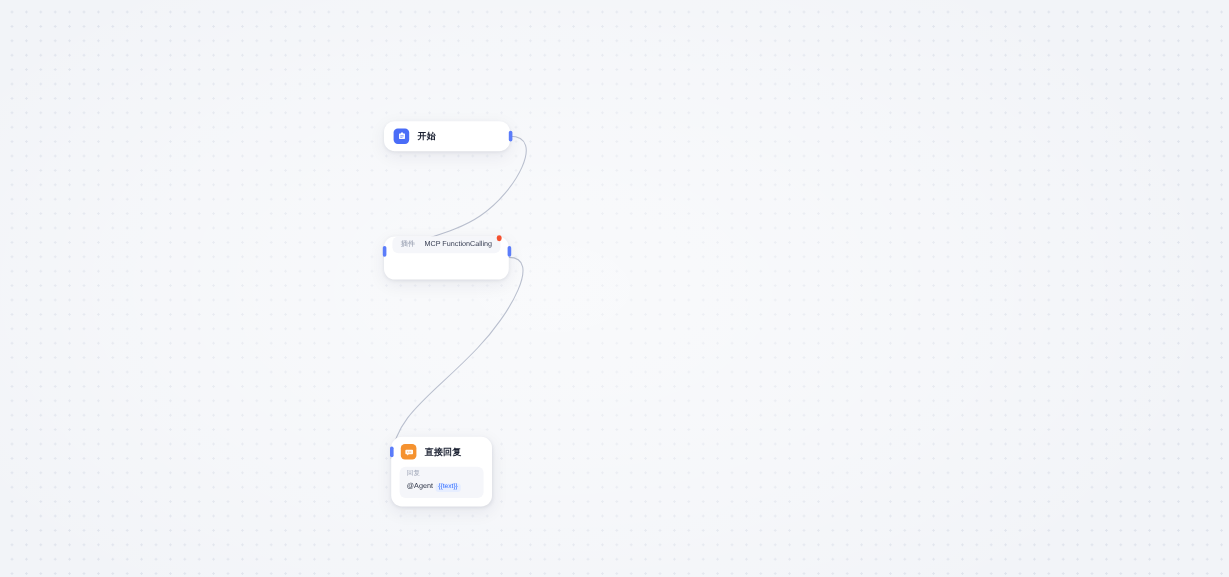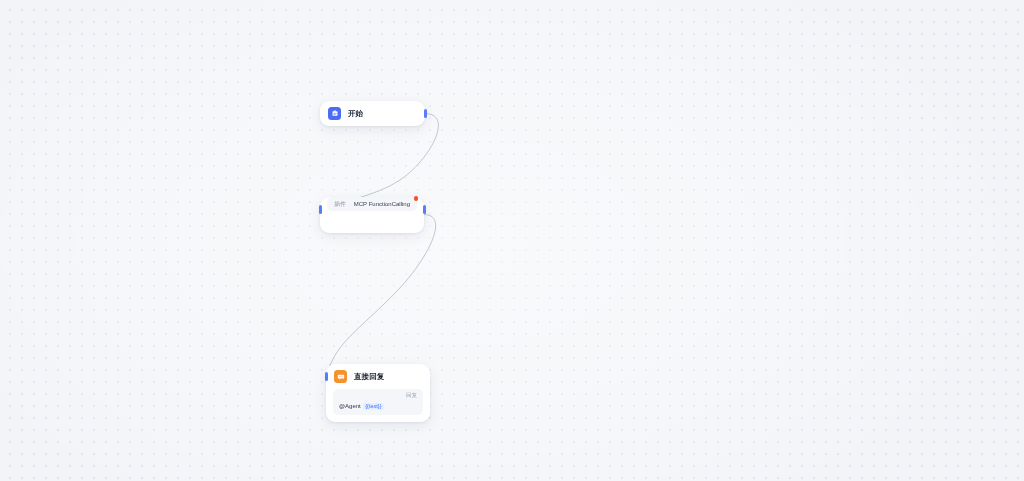--- a/index.html
+++ b/index.html
@@ -47,21 +47,20 @@
   }
 
   .node {
     position: absolute;
     background: #ffffff;
     border-radius: 9px;
     box-shadow: 0 1px 3px rgba(22,34,67,0.08),
                 0 4px 14px rgba(22,34,67,0.07);
     z-index: 3;
     box-sizing: border-box;
-    text-align: right;
   }
 
   .node-header {
     display: flex;
     align-items: center;
     gap: 7px;
     padding: 6px 9px 6px 8px;
   }
 
   .node-icon {
@@ -195,21 +194,21 @@
     <div class="handle right" style="top: 8px; background: rgb(91, 124, 250);"></div>
     <div class="node-body">
       <div class="field-row">
         <span class="field-label">插件</span>
         <span class="field-value">MCP FunctionCalling</span>
         <span class="badge-dot" style="background:#f4502f;"></span>
       </div>
     </div>
   </div>
 
-  <div class="node" id="node-reply" style="left: 326px; top: 364px; width: 104px; min-height: 43px;">
+  <div class="node" id="node-reply" style="left: 326px; top: 364px; width: 84px; min-height: 43px;">
     <div class="handle left" style="top: 8px; background: rgb(91, 124, 250);"></div>
     <div class="node-header">
       <span class="node-icon" style="background:#f5922f;">
         <svg width="8" height="8" viewBox="0 0 16 16">
           <path d="M3 3.5h10a1.4 1.4 0 0 1 1.4 1.4v4.6A1.4 1.4 0 0 1 13 10.9H7.4L4.6 13.2V10.9H3a1.4 1.4 0 0 1-1.4-1.4V4.9A1.4 1.4 0 0 1 3 3.5z" fill="#ffffff" opacity="0.96"></path>
           <circle cx="5.4" cy="7.2" r="0.85" fill="#f5922f"></circle>
           <circle cx="8" cy="7.2" r="0.85" fill="#f5922f"></circle>
           <circle cx="10.6" cy="7.2" r="0.85" fill="#f5922f"></circle>
         </svg>
       </span>

